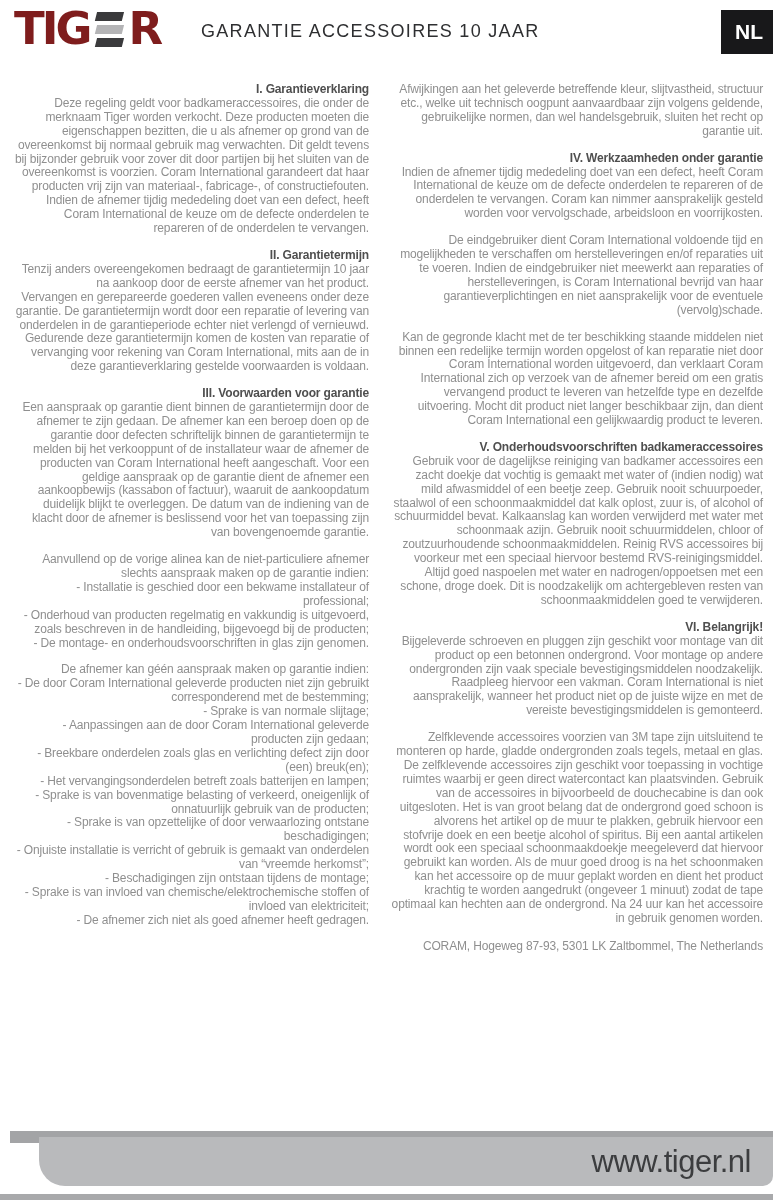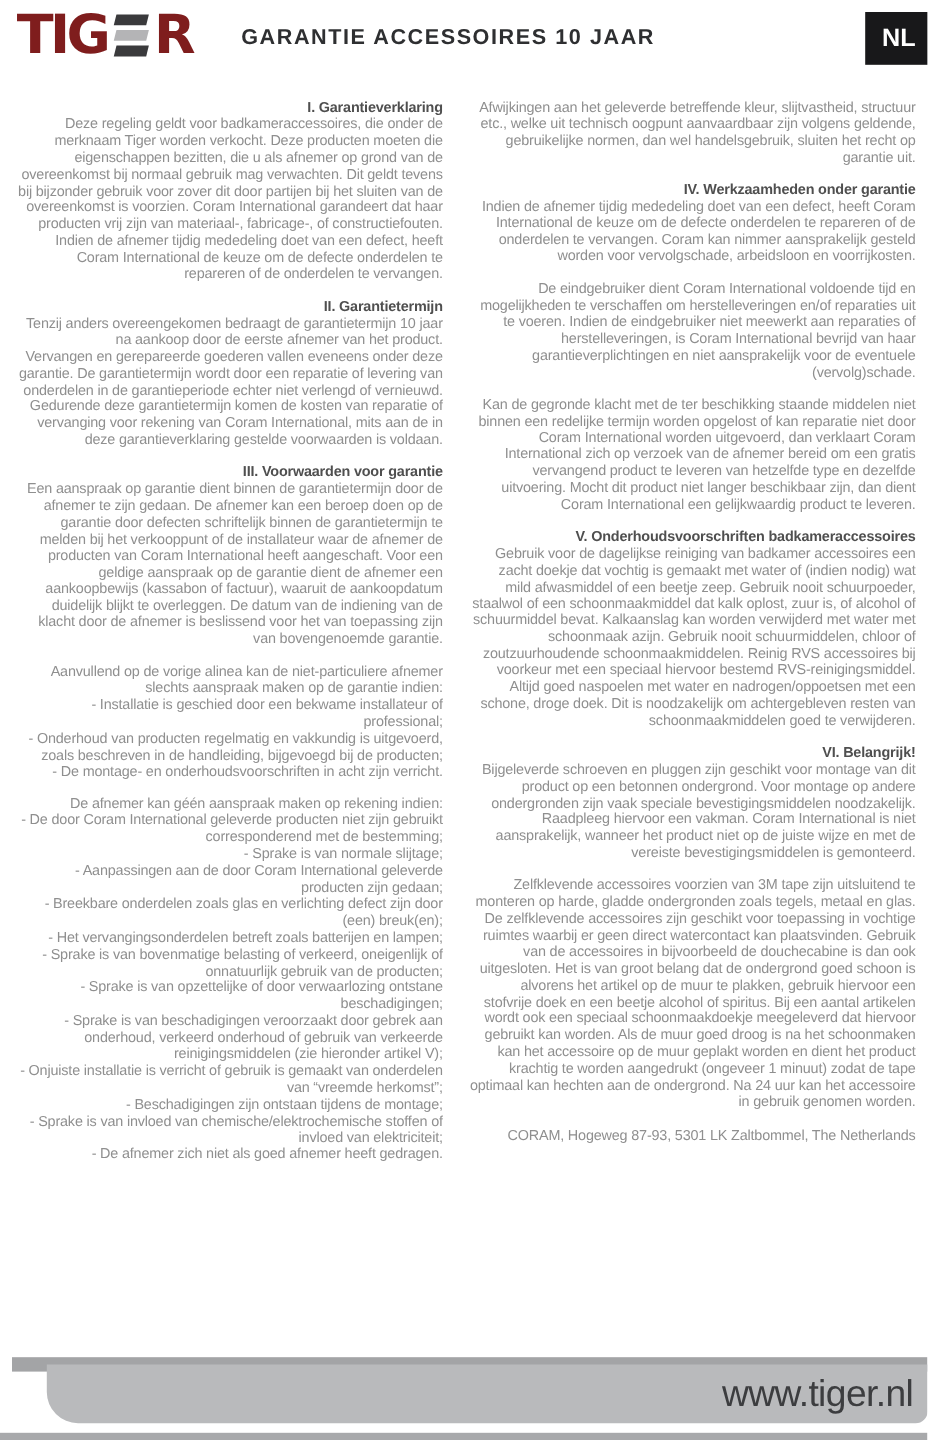--- a/index.html
+++ b/index.html
@@ -10,21 +10,21 @@
   
   .logo{
     position:absolute;left:14px;top:4px;height:48px;display:flex;align-items:center;
     color:#7f1d1d;font-weight:bold;font-size:45px;letter-spacing:-3px;
     font-family:"DejaVu Sans","Liberation Sans",sans-serif;
   }
   .logo-e{display:flex;flex-direction:column;justify-content:center;gap:4.5px;margin:2px 5px 0 7px;}
   .logo-bar{width:27px;height:8.5px;background:#3a3a3c;transform:skewX(-14deg);}
   .logo-bar.gray{background:#b4b4b6;}
   .doc-title{
-    position:absolute;left:201px;top:21px;font-size:18px;font-weight:bold;
+    position:absolute;left:201px;top:21px;font-size:18px;font-weight:normal;
     letter-spacing:1.3px;color:#2e2f31;white-space:nowrap;
   }
   .nl-badge{
     position:absolute;left:721px;top:10px;width:56px;height:44px;background:#18181a;
     color:#ffffff;font-weight:bold;font-size:21px;display:flex;align-items:center;
     justify-content:center;
   }
   
   .col{
     position:absolute;top:83px;font-size:12px;line-height:13.9px;letter-spacing:-0.15px;
@@ -37,21 +37,21 @@
   .p.tight{margin-bottom:0;}
   .list{margin:0 0 13px 0;}
   .li{padding-left:9px;text-indent:-9px;}
   .disclaimer{margin-bottom:12px;}
   .address{margin-top:14px;margin-bottom:0;}
   
   .footer-band{position:absolute;left:10px;right:0;top:1131px;height:12px;background:#a3a4a6;}
   .footer-bar{
     position:absolute;left:0;right:0;top:1137px;height:49px;background:#b9babc;
     border-radius:0 0 10px 26px;display:flex;align-items:center;justify-content:flex-end;
-    padding-right:12px;box-sizing:border-box;margin-left:39px;
+    padding-right:22px;box-sizing:border-box;margin-left:39px;
   }
   .footer-url{font-size:31px;color:#3c3d3f;letter-spacing:-0.5px;}
   .page-edge{position:absolute;left:0;right:0;top:1194px;height:6px;background:#a8a9ab;}
 </style>
 </head>
 <body>
 
 <div class="page">
 
   <div class="logo">
@@ -75,33 +75,32 @@
 Vervangen en gerepareerde goederen vallen eveneens onder deze garantie. De garantietermijn wordt door een reparatie of levering van onderdelen in de garantieperiode echter niet verlengd of vernieuwd.
 Gedurende deze garantietermijn komen de kosten van reparatie of vervanging voor rekening van Coram International, mits aan de in deze garantieverklaring gestelde voorwaarden is voldaan.</p>
 
     <p class="h">III. Voorwaarden voor garantie</p>
     <p class="p">Een aanspraak op garantie dient binnen de garantietermijn door de afnemer te zijn gedaan. De afnemer kan een beroep doen op de garantie door defecten schriftelijk binnen de garantietermijn te melden bij het verkooppunt of de installateur waar de afnemer de producten van Coram International heeft aangeschaft. Voor een geldige aanspraak op de garantie dient de afnemer een aankoopbewijs (kassabon of factuur), waaruit de aankoopdatum duidelijk blijkt te overleggen. De datum van de indiening van de klacht door de afnemer is beslissend voor het van toepassing zijn van bovengenoemde garantie.</p>
 
     <p class="p tight">Aanvullend op de vorige alinea kan de niet-particuliere afnemer slechts aanspraak maken op de garantie indien:</p>
     <div class="list">
       <div class="li">- Installatie is geschied door een bekwame installateur of professional;</div>
       <div class="li">- Onderhoud van producten regelmatig en vakkundig is uitgevoerd, zoals beschreven in de handleiding, bijgevoegd bij de producten;</div>
-      <div class="li">- De montage- en onderhoudsvoorschriften in acht zijn verricht.</div>
+      <div class="li">- De montage- en onderhoudsvoorschriften in glas zijn genomen.</div>
     </div>
 
-    <p class="p tight">De afnemer kan géén aanspraak maken op rekening indien:</p>
+    <p class="p tight">De afnemer kan géén aanspraak maken op garantie indien:</p>
     <div class="list">
       <div class="li">- De door Coram International geleverde producten niet zijn gebruikt corresponderend met de bestemming;</div>
       <div class="li">- Sprake is van normale slijtage;</div>
       <div class="li">- Aanpassingen aan de door Coram International geleverde producten zijn gedaan;</div>
       <div class="li">- Breekbare onderdelen zoals glas en verlichting defect zijn door (een) breuk(en);</div>
       <div class="li">- Het vervangingsonderdelen betreft zoals batterijen en lampen;</div>
       <div class="li">- Sprake is van bovenmatige belasting of verkeerd, oneigenlijk of onnatuurlijk gebruik van de producten;</div>
       <div class="li">- Sprake is van opzettelijke of door verwaarlozing ontstane beschadigingen;</div>
-      <div class="li">- Sprake is van beschadigingen veroorzaakt door gebrek aan onderhoud, verkeerd onderhoud of gebruik van verkeerde reinigingsmiddelen (zie hieronder artikel V);</div>
       <div class="li">- Onjuiste installatie is verricht of gebruik is gemaakt van onderdelen van “vreemde herkomst”;</div>
       <div class="li">- Beschadigingen zijn ontstaan tijdens de montage;</div>
       <div class="li">- Sprake is van invloed van chemische/elektrochemische stoffen of invloed van elektriciteit;</div>
       <div class="li">- De afnemer zich niet als goed afnemer heeft gedragen.</div>
     </div>
   </div>
 
   <div class="col col-right">
     <p class="p">Afwijkingen aan het geleverde betreffende kleur, slijtvastheid, structuur etc., welke uit technisch oogpunt aanvaardbaar zijn volgens geldende, gebruikelijke normen, dan wel handelsgebruik, sluiten het recht op garantie uit.</p>
 

